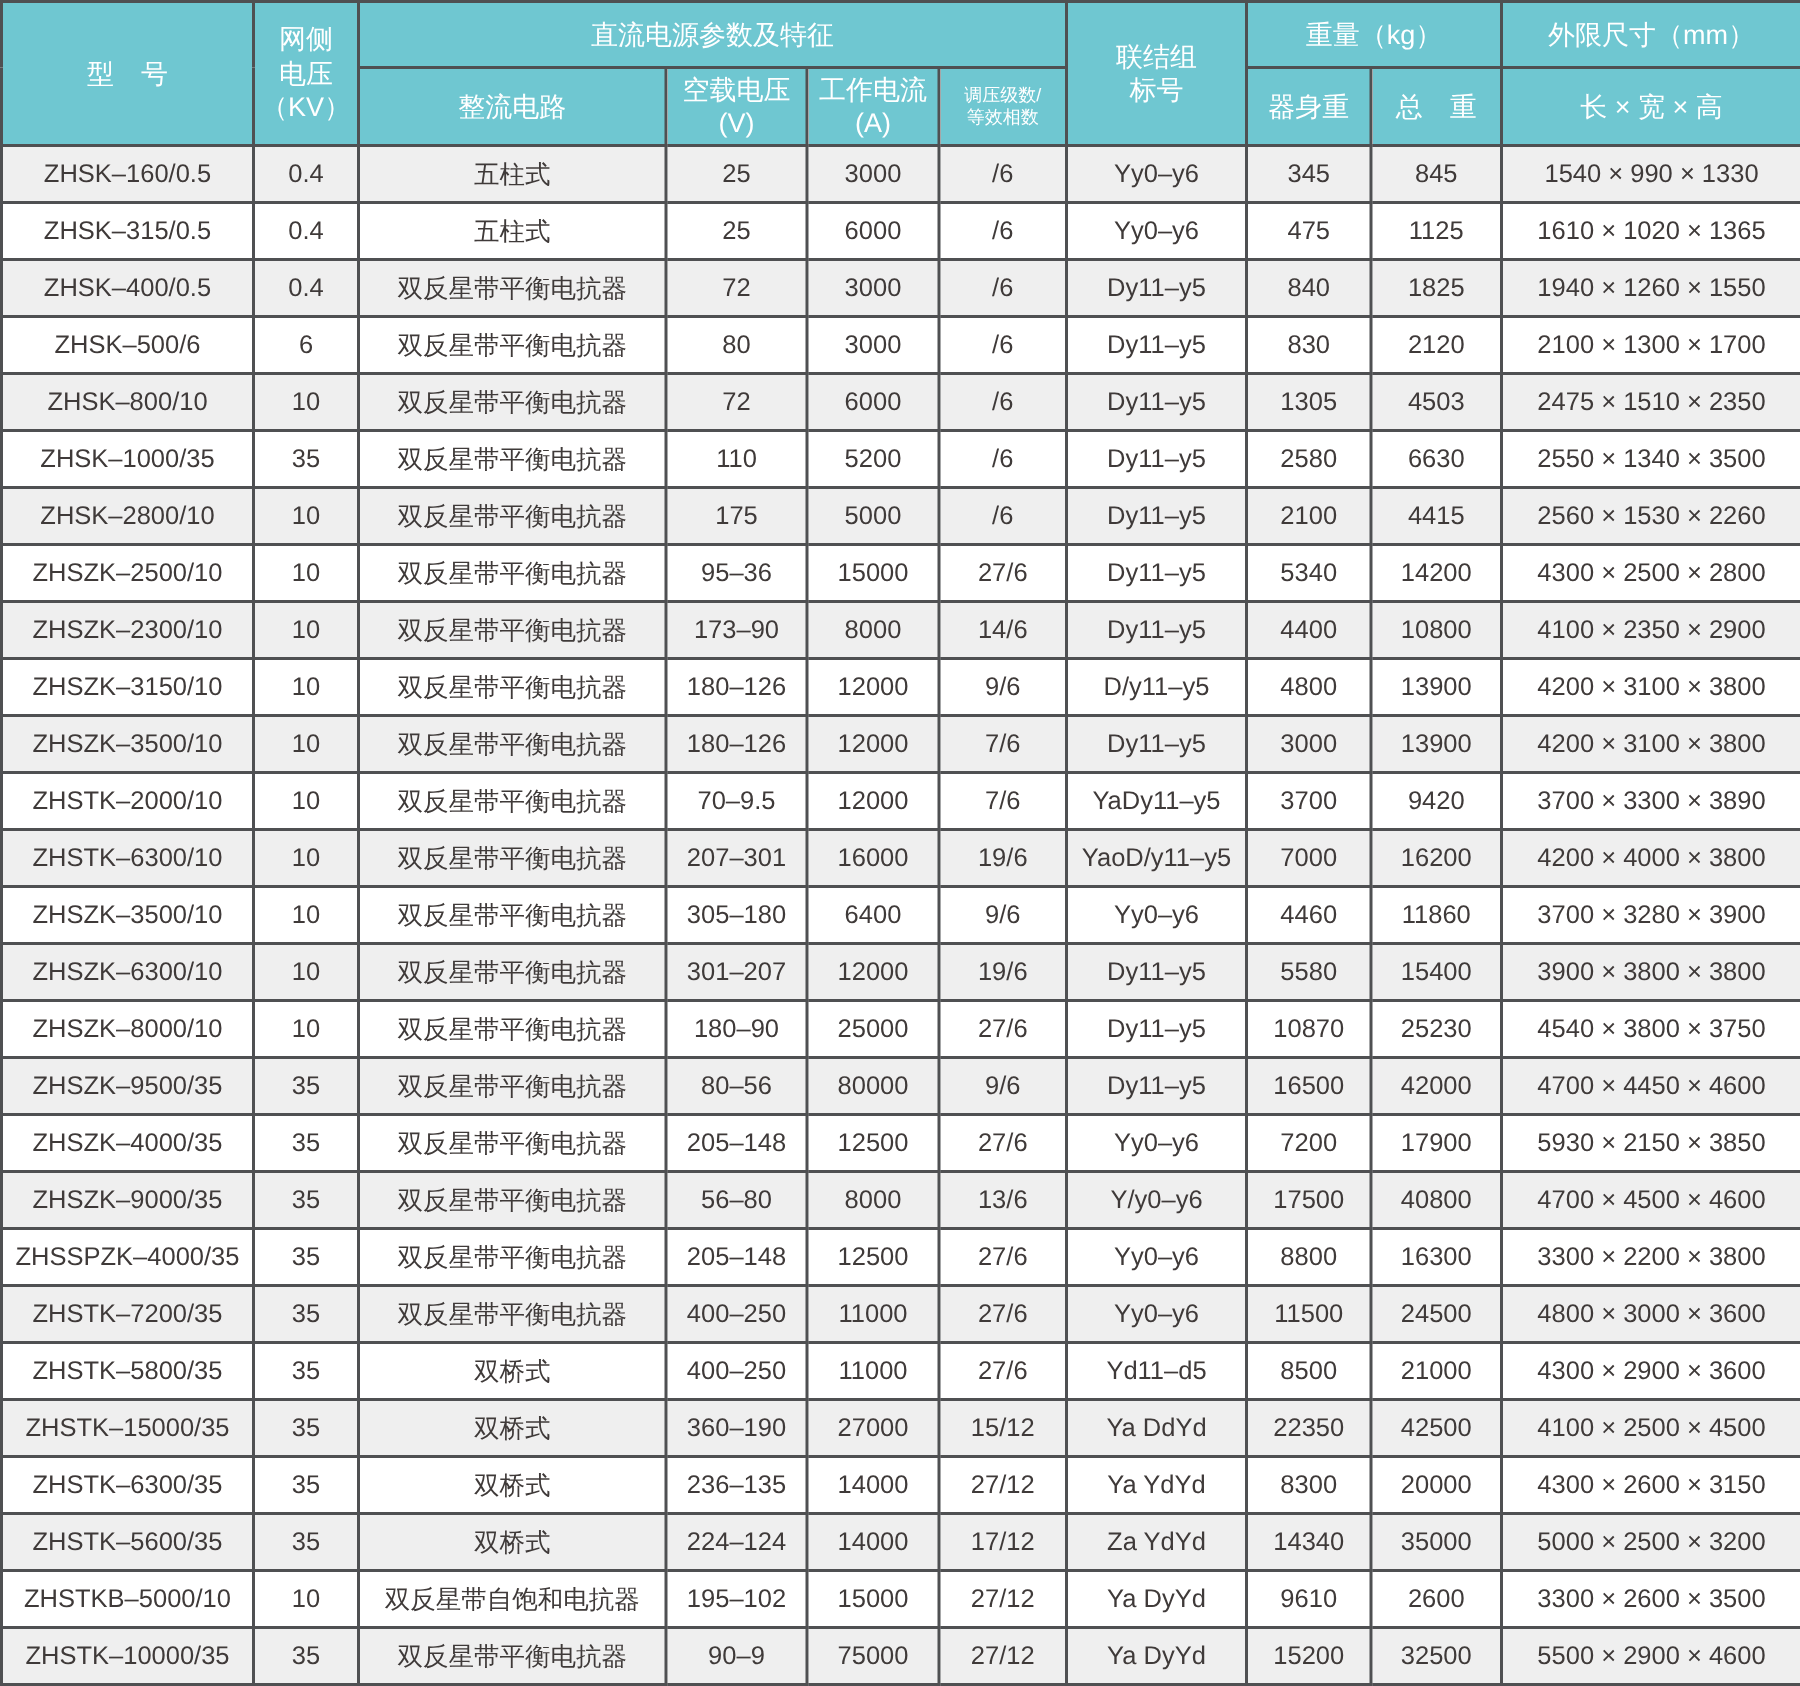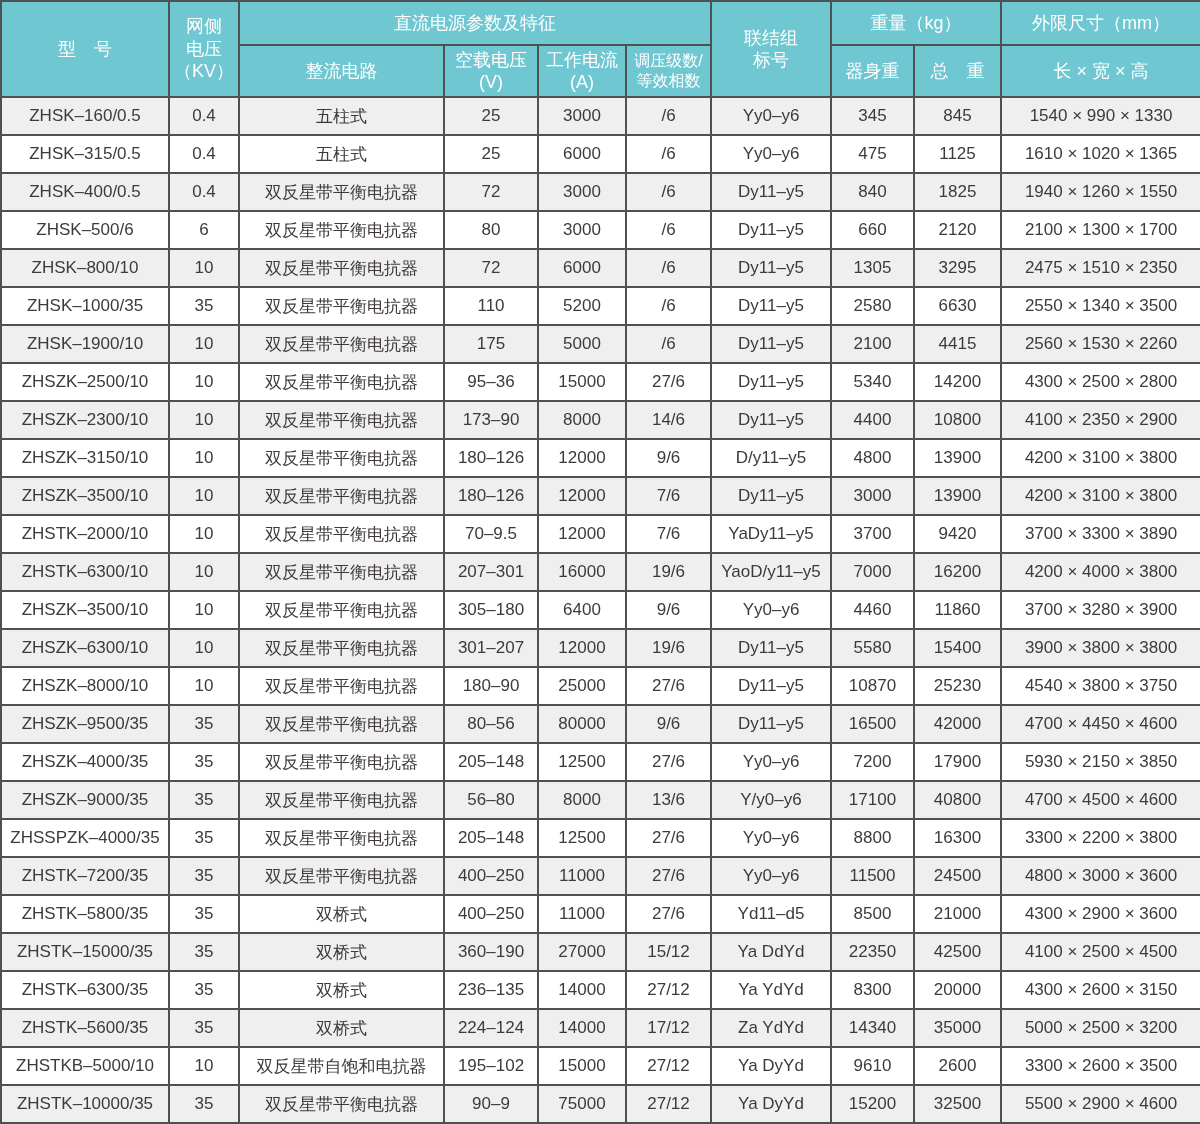--- a/index.html
+++ b/index.html
@@ -24,21 +24,21 @@
   thead th{
     background:var(--header-bg);
     color:var(--header-text);
     font-weight:normal;
     font-size:18px;
     line-height:1.25;
     white-space:pre-line;
   }
   thead tr.h1{height:44px;}
   thead tr.h2{height:52px;margin-left:28px;}
-  thead th.small{font-size:16px;}
+  thead th.small{font-size:12px;}
   tbody td{
     font-size:17px;
     color:var(--text);
     white-space:nowrap;
   }
   tbody tr{height:38px;}
   tbody tr:nth-child(odd){background:var(--row-odd);}
   tbody tr:nth-child(even){background:var(--row-even);}
 </style>
 </head>
@@ -120,50 +120,50 @@
         <td>1940 × 1260 × 1550</td>
       </tr>
       <tr>
         <td>ZHSK–500/6</td>
         <td>6</td>
         <td>双反星带平衡电抗器</td>
         <td>80</td>
         <td>3000</td>
         <td>/6</td>
         <td>Dy11–y5</td>
-        <td>660</td>
+        <td>830</td>
         <td>2120</td>
         <td>2100 × 1300 × 1700</td>
       </tr>
       <tr>
         <td>ZHSK–800/10</td>
         <td>10</td>
         <td>双反星带平衡电抗器</td>
         <td>72</td>
         <td>6000</td>
         <td>/6</td>
         <td>Dy11–y5</td>
         <td>1305</td>
-        <td>3295</td>
+        <td>4503</td>
         <td>2475 × 1510 × 2350</td>
       </tr>
       <tr>
         <td>ZHSK–1000/35</td>
         <td>35</td>
         <td>双反星带平衡电抗器</td>
         <td>110</td>
         <td>5200</td>
         <td>/6</td>
         <td>Dy11–y5</td>
         <td>2580</td>
         <td>6630</td>
         <td>2550 × 1340 × 3500</td>
       </tr>
       <tr>
-        <td>ZHSK–1900/10</td>
+        <td>ZHSK–2800/10</td>
         <td>10</td>
         <td>双反星带平衡电抗器</td>
         <td>175</td>
         <td>5000</td>
         <td>/6</td>
         <td>Dy11–y5</td>
         <td>2100</td>
         <td>4415</td>
         <td>2560 × 1530 × 2260</td>
       </tr>
@@ -300,21 +300,21 @@
         <td>5930 × 2150 × 3850</td>
       </tr>
       <tr>
         <td>ZHSZK–9000/35</td>
         <td>35</td>
         <td>双反星带平衡电抗器</td>
         <td>56–80</td>
         <td>8000</td>
         <td>13/6</td>
         <td>Y/y0–y6</td>
-        <td>17100</td>
+        <td>17500</td>
         <td>40800</td>
         <td>4700 × 4500 × 4600</td>
       </tr>
       <tr>
         <td>ZHSSPZK–4000/35</td>
         <td>35</td>
         <td>双反星带平衡电抗器</td>
         <td>205–148</td>
         <td>12500</td>
         <td>27/6</td>

